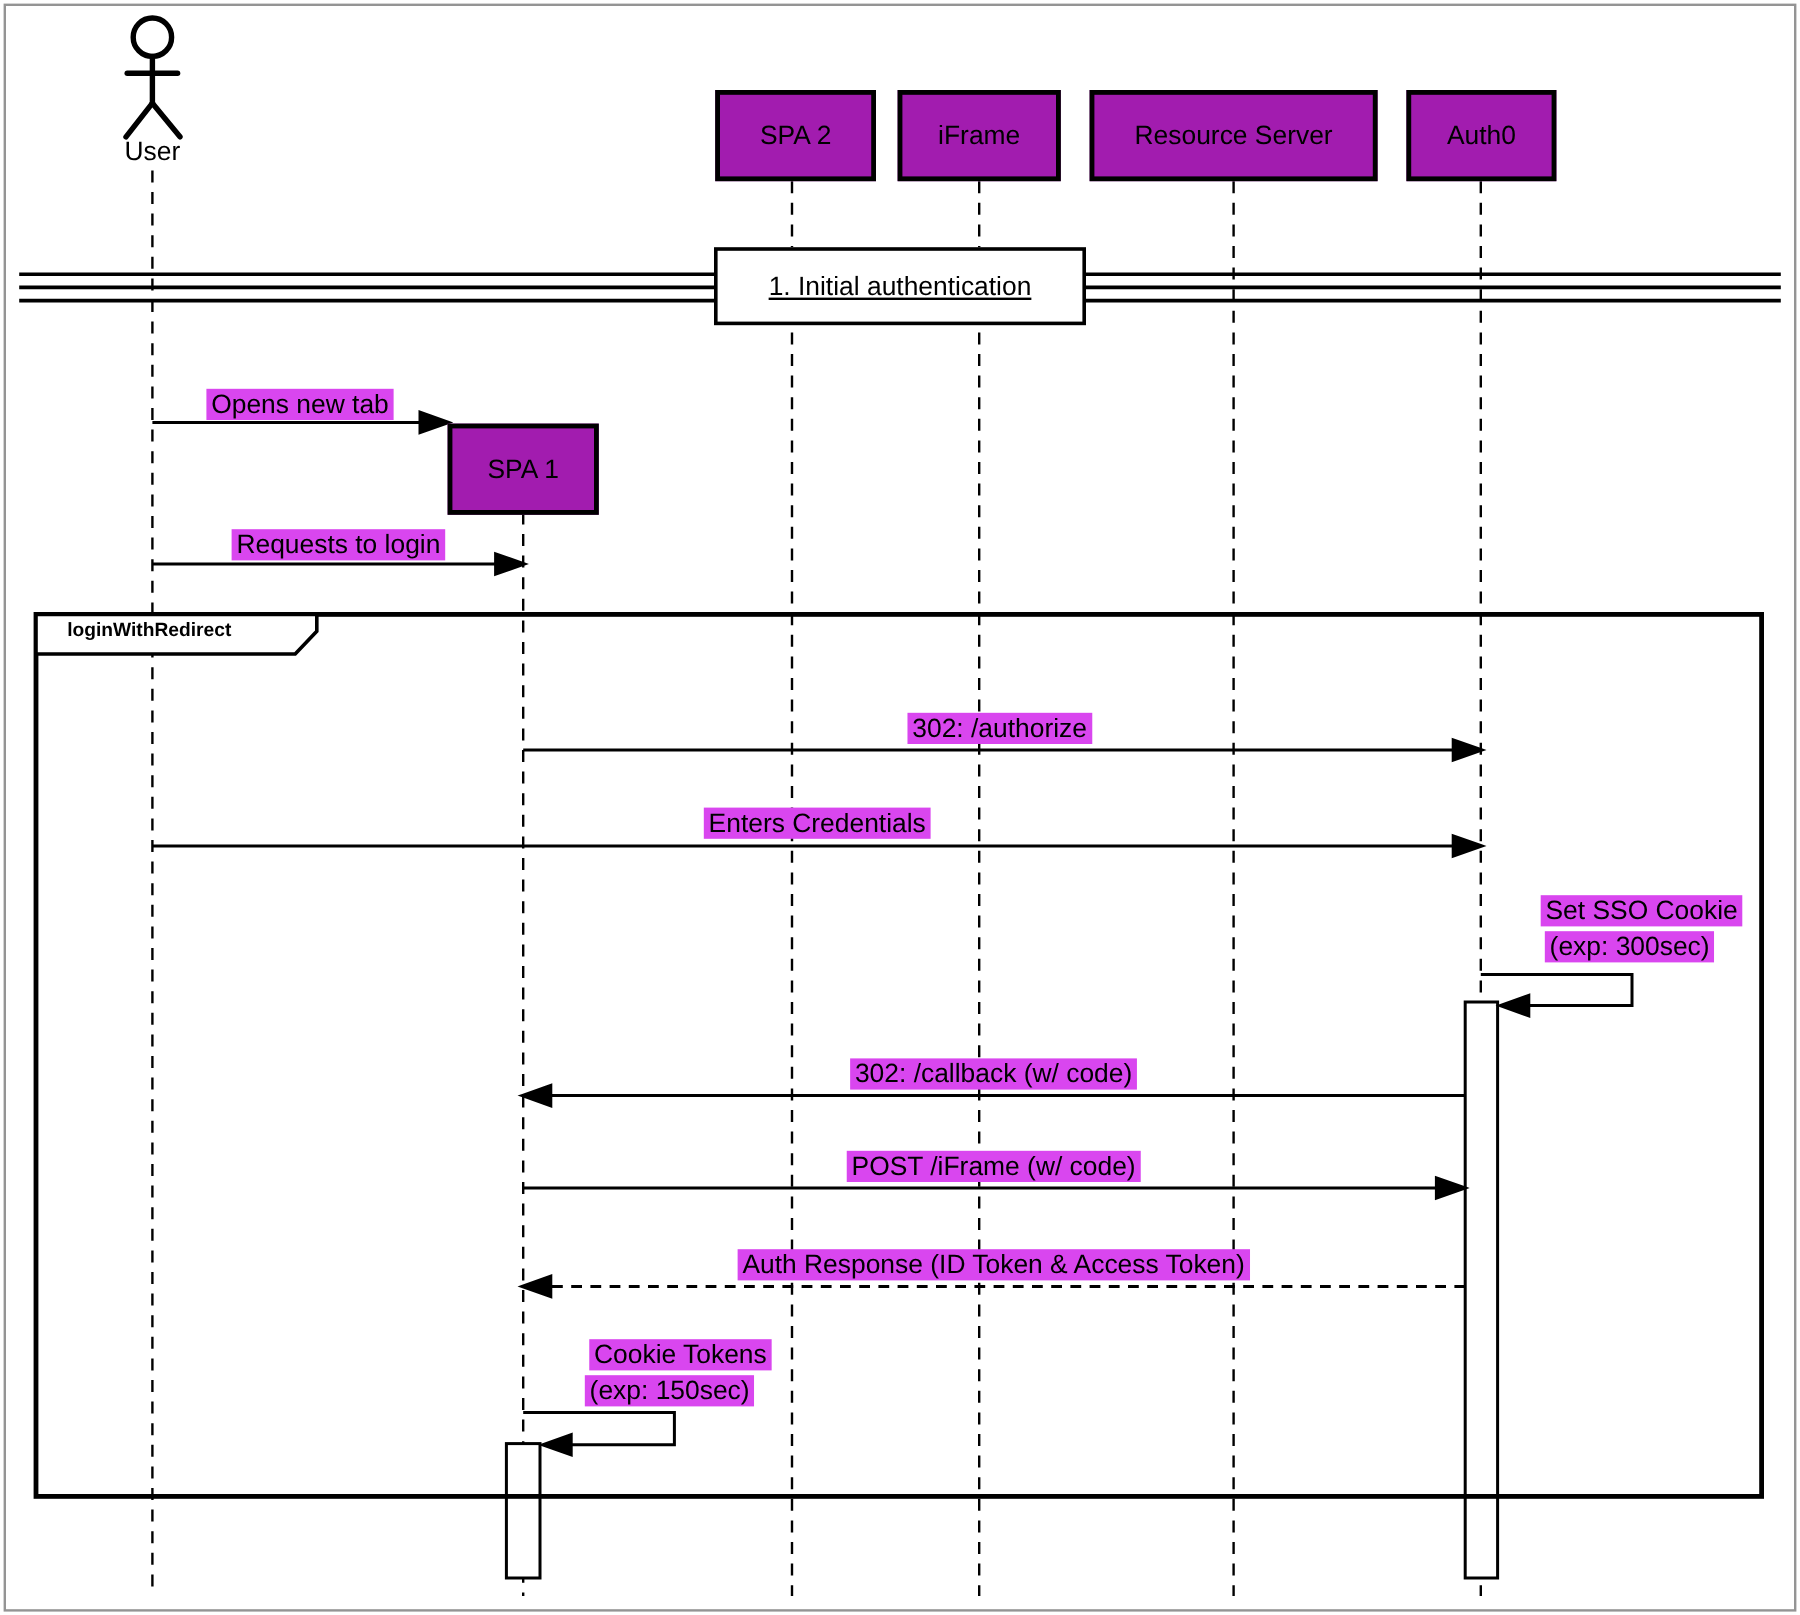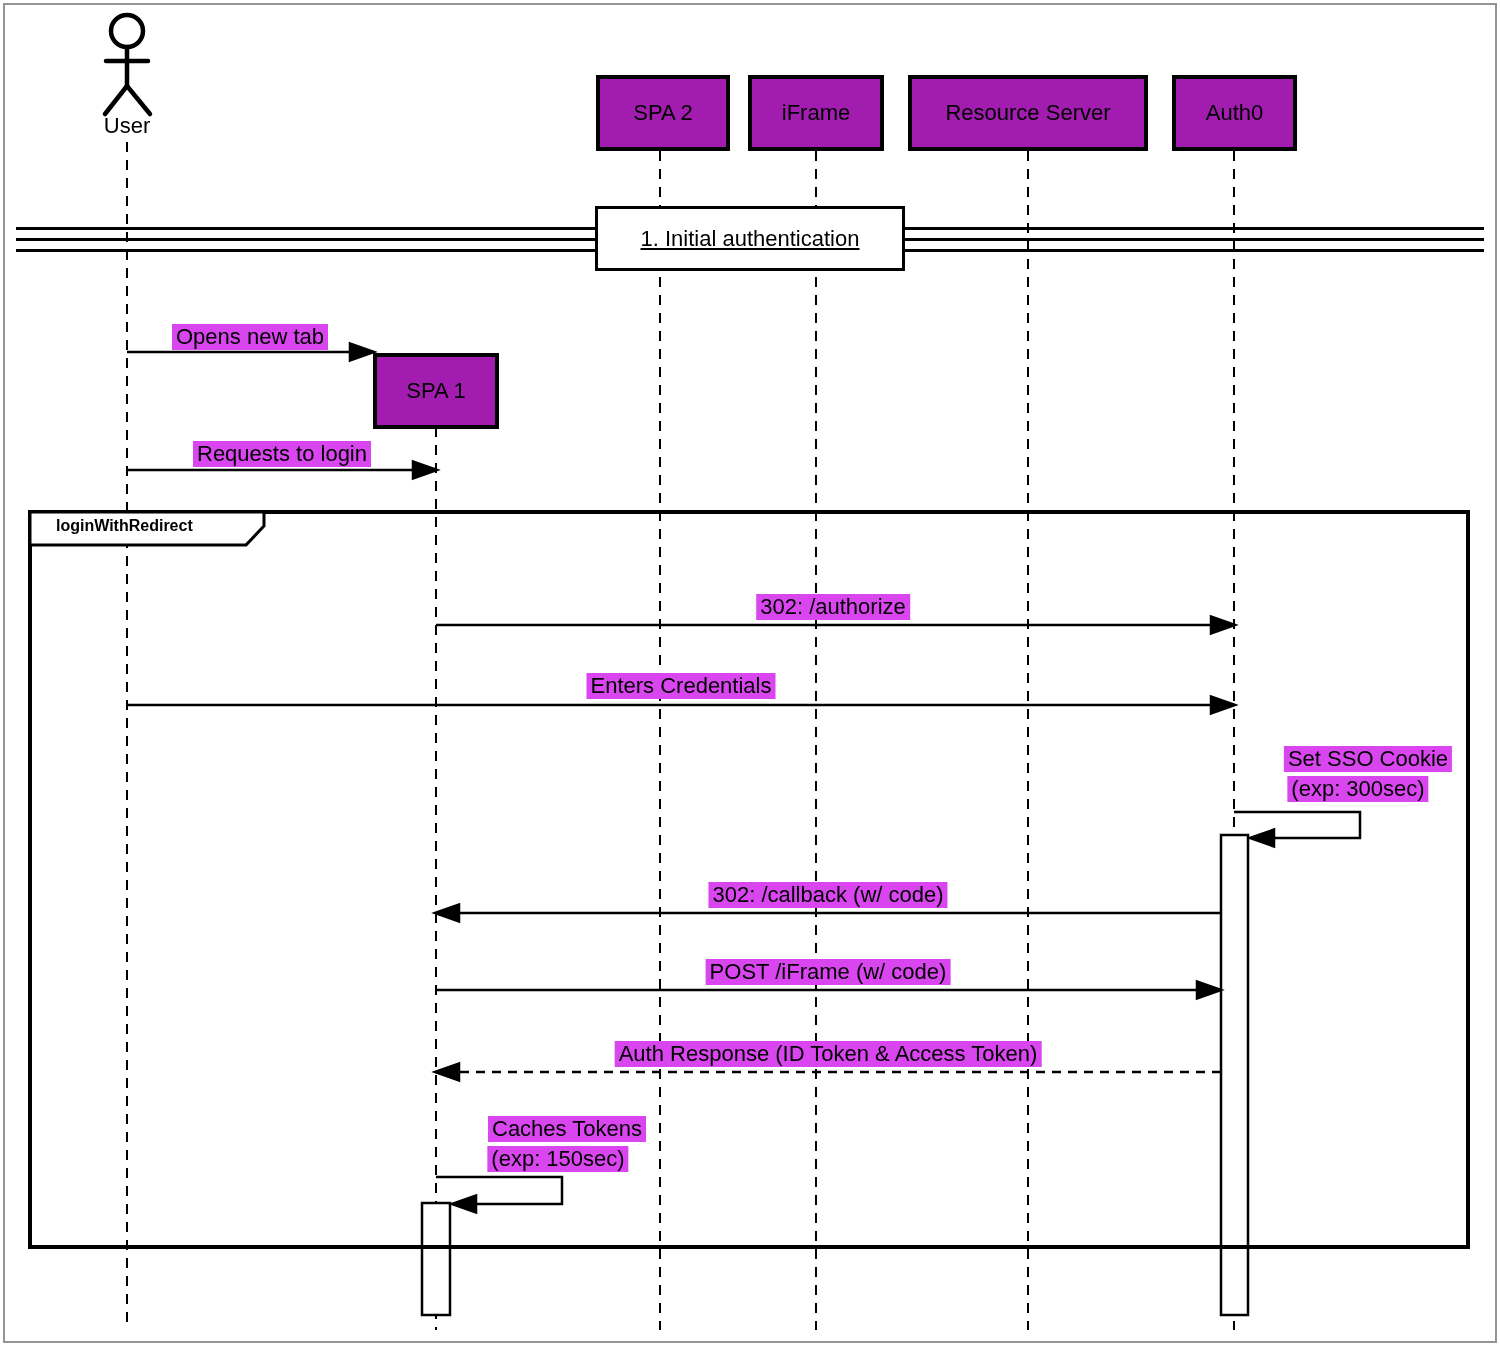--- a/index.html
+++ b/index.html
@@ -198,17 +198,17 @@
 
   <div class="msg" id="msg-opens-new-tab">Opens new tab</div>
   <div class="msg" id="msg-requests-login">Requests to login</div>
   <div class="msg" id="msg-authorize">302: /authorize</div>
   <div class="msg" id="msg-credentials">Enters Credentials</div>
   <div class="msg" id="msg-sso-1">Set SSO Cookie</div>
   <div class="msg" id="msg-sso-2">(exp: 300sec)</div>
   <div class="msg" id="msg-callback">302: /callback (w/ code)</div>
   <div class="msg" id="msg-post-token">POST /iFrame (w/ code)</div>
   <div class="msg" id="msg-auth-response">Auth Response (ID Token &amp; Access Token)</div>
-  <div class="msg" id="msg-caches-1">Caches Tokens</div>
+  <div class="msg" id="msg-caches-1">Cookie Tokens</div>
   <div class="msg" id="msg-caches-2">(exp: 150sec)</div>
 
   <div id="outer-border"></div>
 </div>
 
 </body></html>

